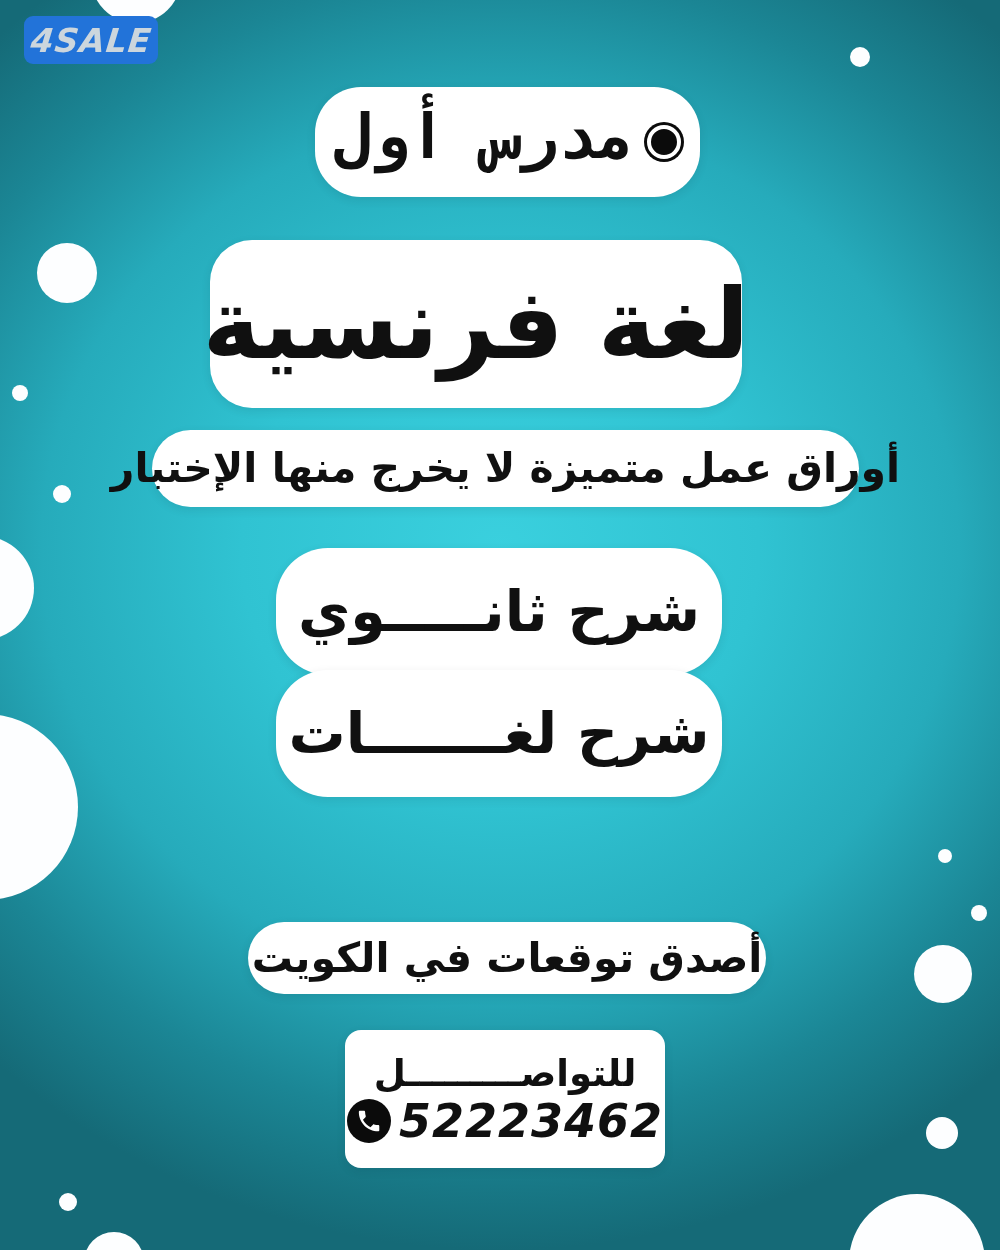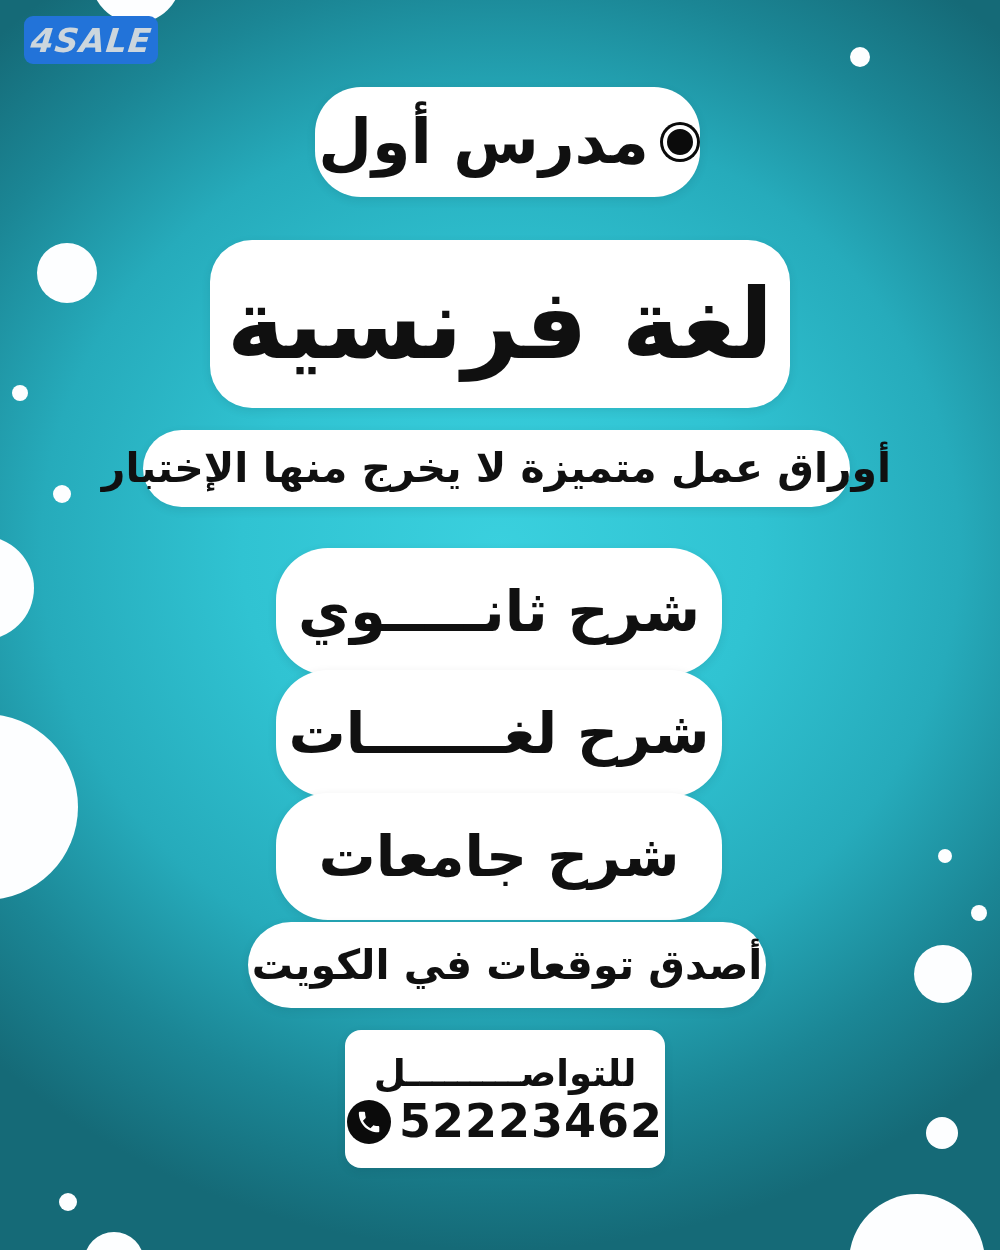--- a/index.html
+++ b/index.html
@@ -33,44 +33,44 @@
     background:#2273d9;border-radius:9px;
     display:flex;align-items:center;justify-content:center;
   }
   .logo span{
     font-weight:bold;font-style:italic;font-size:33px;letter-spacing:1px;
     color:#ccd6dd;transform:skewX(-6deg);line-height:1;
   }
 
   
   .badge{left:315px;top:87px;width:385px;height:110px;border-radius:46px;gap:14px;}
-  .badge .txt{font-size:62px;}
+  .badge .txt{font-size:62px;font-family:Liberation Mono, monospace;}
   .bullet{
     width:26px;height:26px;border-radius:50%;background:#0b0b0b;
     border:4px solid #ffffff;box-shadow:0 0 0 3px #0b0b0b;flex:0 0 auto;
   }
 
-  .title-box{left:210px;top:240px;width:580px;height:168px;border-radius:42px;}
+  .title-box{left:210px;top:240px;width:532px;height:168px;border-radius:42px;}
   .title-box .txt{font-size:98px;}
 
-  .subtitle{left:143px;top:430px;width:707px;height:77px;border-radius:40px;text-align:center;}
+  .subtitle{left:152px;top:430px;width:707px;height:77px;border-radius:40px;text-align:center;}
   .subtitle .txt{font-size:41px;}
 
   .svc{left:276px;top:0;width:446px;height:127px;border-radius:52px;}
   .svc .txt{font-size:57px;}
   .svc1{top:548px;}
   .svc2{top:670px;text-align:center;}
   .svc3{top:793px;}
 
-  .tagline{left:248px;top:922px;width:518px;height:86px;border-radius:43px;}
+  .tagline{left:248px;top:922px;width:518px;height:72px;border-radius:43px;}
   .tagline .txt{font-size:41px;}
 
   .contact{left:345px;top:1030px;width:312px;height:126px;border-radius:16px;flex-direction:column;gap:6px;padding:6px 4px;}
   .contact .label{font-size:37px;font-weight:bold;line-height:1;white-space:nowrap;}
-  .phone-row{display:flex;direction:ltr;align-items:flex-end;gap:8px;}
+  .phone-row{display:flex;direction:ltr;align-items:center;gap:8px;font-style:italic;}
   .phone-row .num{font-size:46px;font-weight:bold;line-height:1;letter-spacing:1px;}
   .phone-ic{width:44px;height:44px;flex:0 0 auto;}
 </style>
 </head>
 <body>
 
 <div class="canvas">
 
   <div class="decor" style="left:91px;top:-67px;width:90px;height:90px;"></div>
   <div class="decor" style="left:850px;top:47px;width:20px;height:20px;"></div>
@@ -103,23 +103,20 @@
   <div class="card subtitle">
     <span class="txt">أوراق عمل متميزة لا يخرج منها الإختبار</span>
   </div>
 
   <div class="card svc svc1">
     <span class="txt">شرح ثانـــــوي</span>
   </div>
   <div class="card svc svc2">
     <span class="txt">شرح لغـــــــات</span>
   </div>
-  <div class="card svc svc3">
-    <span class="txt">شرح جامعات</span>
-  </div>
 
   <div class="card tagline">
     <span class="txt">أصدق توقعات في الكويت</span>
   </div>
 
   <div class="card contact">
     <span class="label">للتواصـــــــــل</span>
     <div class="phone-row">
       <svg class="phone-ic" viewBox="0 0 24 24" aria-hidden="true">
         <circle cx="12" cy="12" r="12" fill="#0b0b0b"></circle>

